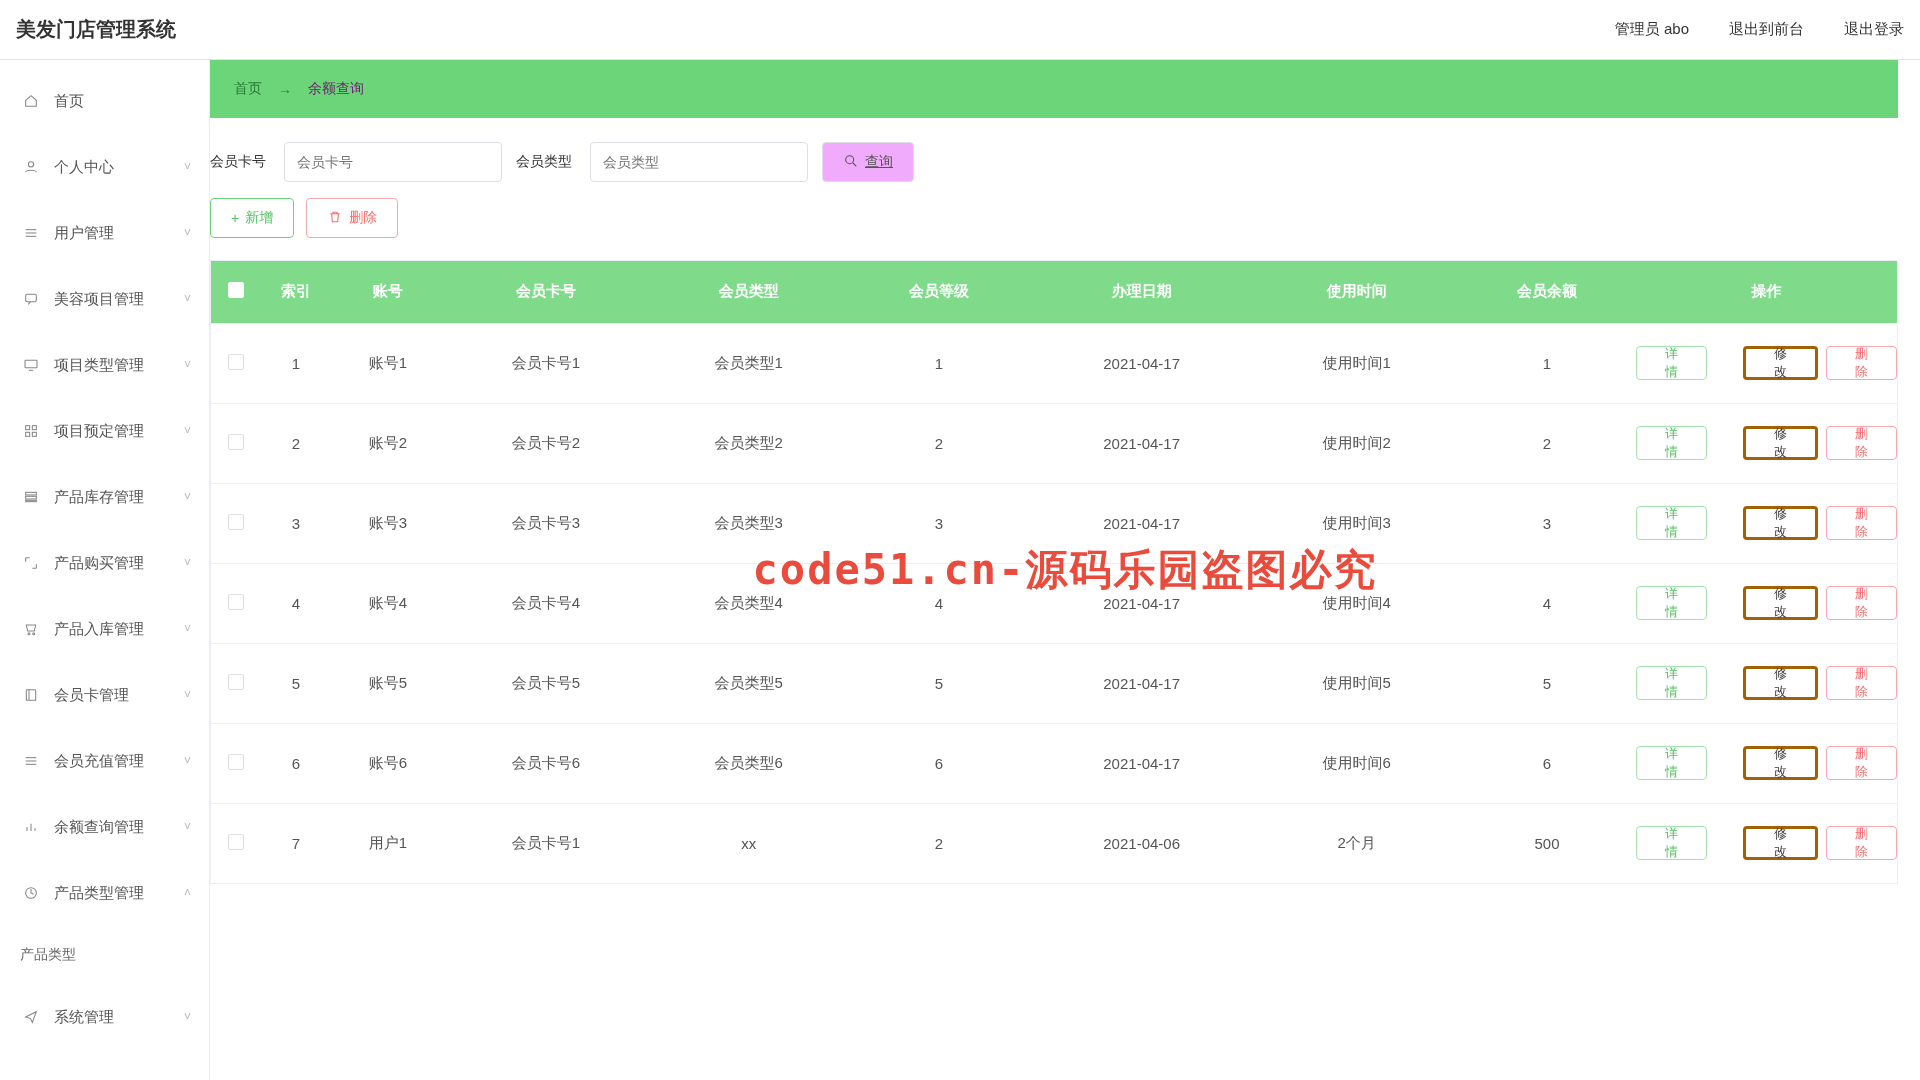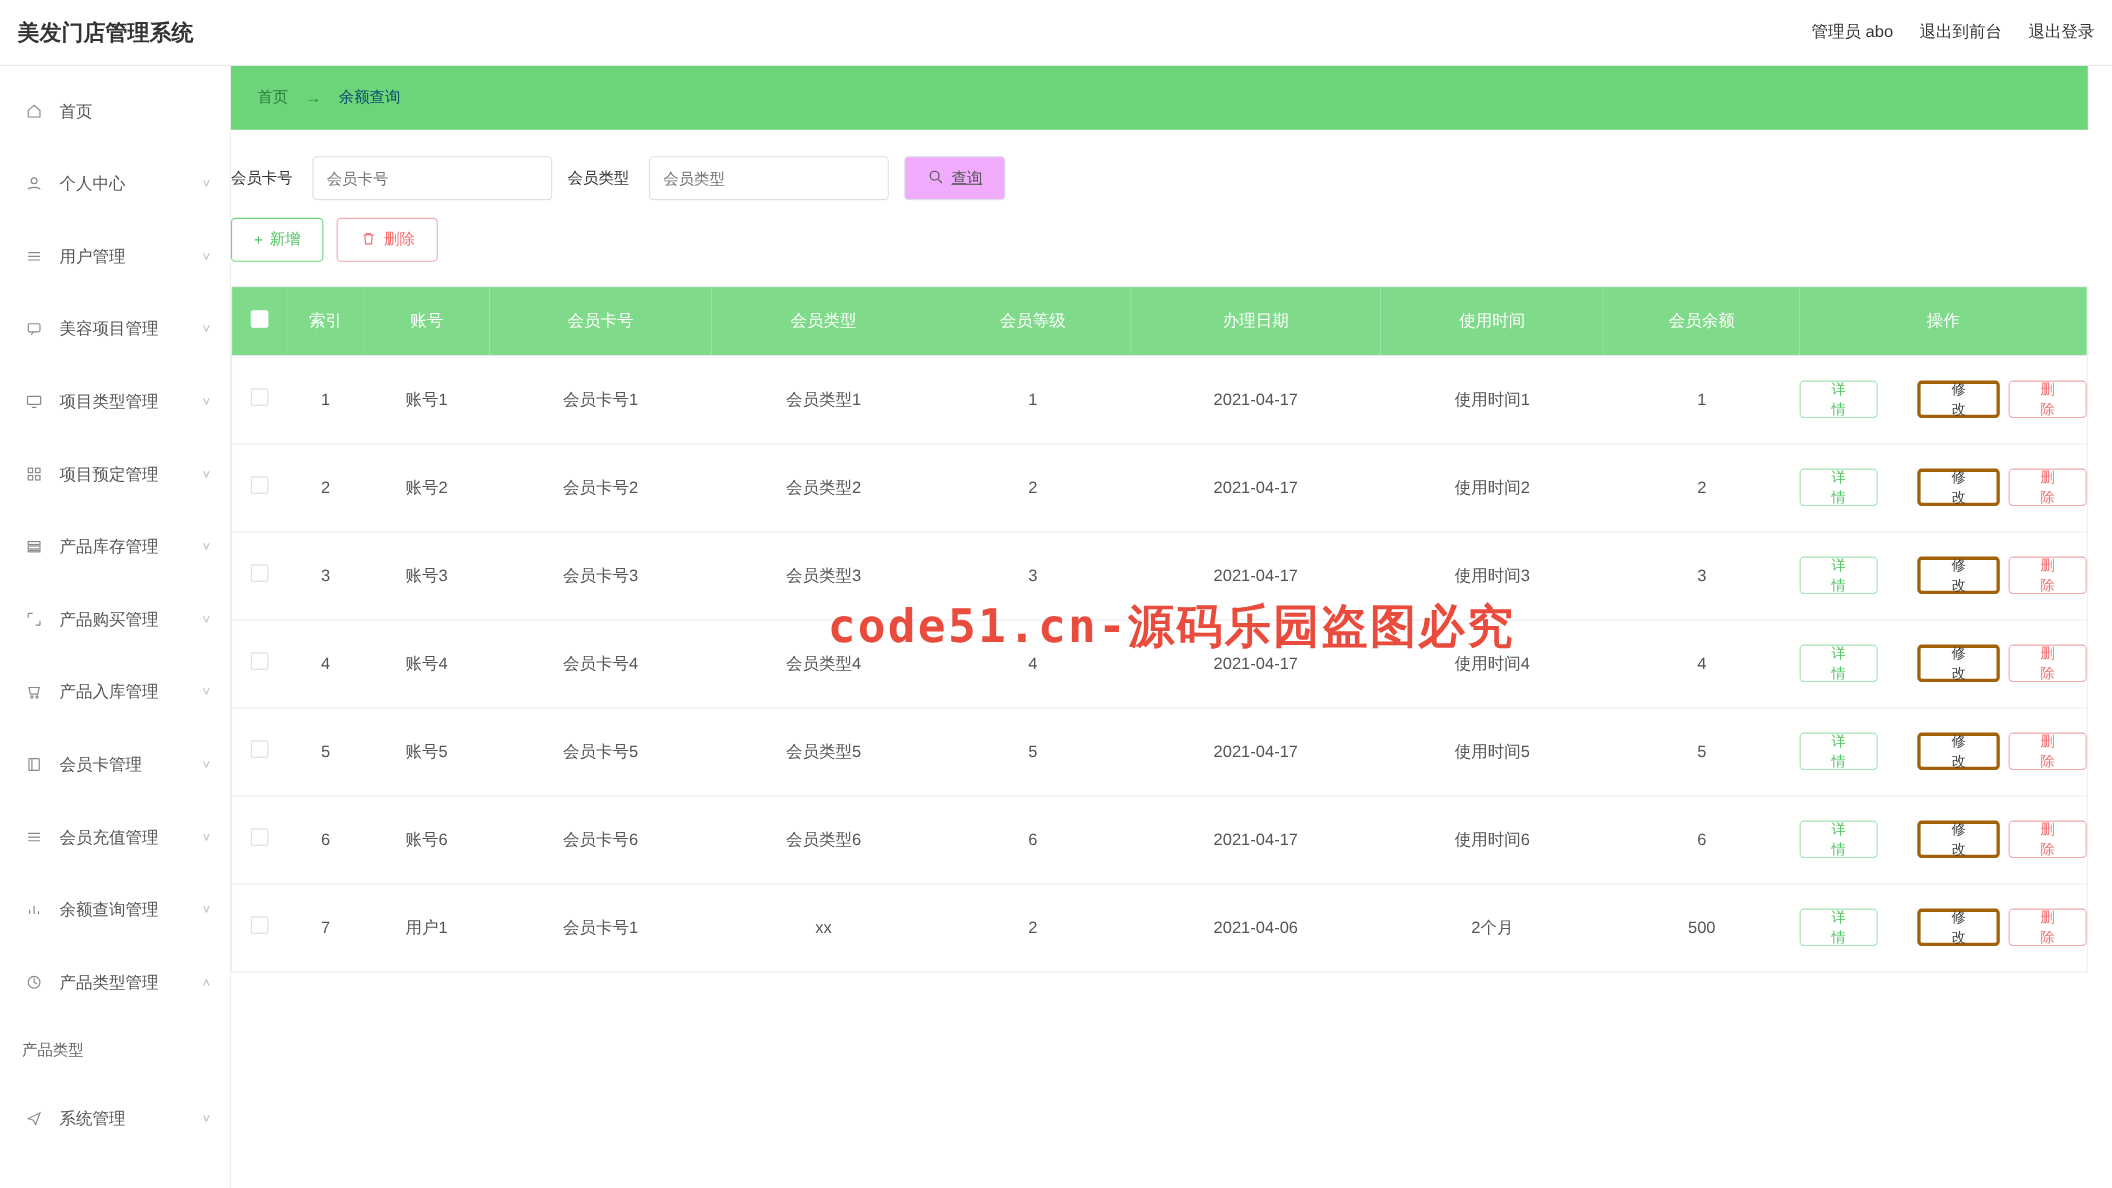--- a/index.html
+++ b/index.html
@@ -1,43 +1,43 @@
 <!DOCTYPE html>
 <html><head>
 <meta charset="utf-8">
 <style>
 * { margin: 0; padding: 0; box-sizing: border-box; }
 body { font-family: "Microsoft YaHei", Arial, sans-serif; font-size: 14px; color: #333; background: #fff; width:1920px; height:1080px; overflow:hidden; position:relative;}
 .header { height: 60px; border-bottom: 1px solid #e6e6e6; display:flex; align-items:center; justify-content:space-between; padding: 0 16px; }
 .header .title { font-size: 20px; font-weight: bold; }
-.header .right { display:flex; gap: 24px; font-size: 15px; color: #333; }
+.header .right { display:flex; gap: 40px; font-size: 15px; color: #333; }
 .header .right span { cursor: pointer; }
 .layout { display:flex; height: calc(1080px - 60px); }
 .sidebar { width: 210px; border-right: 1px solid #eee; padding-top: 8px; overflow-y:auto;}
 .menu-item { display:flex; align-items:center; height: 66px; padding: 0 18px 0 22px; cursor:pointer; color: #555; font-size:15px; position:relative;}
 .menu-item .icon { width: 18px; height: 18px; margin-right: 14px; color: #888; display:inline-flex; align-items:center; justify-content:center;}
 .menu-item .label { flex: 1; }
 .menu-item .chevron { color: #bbb; font-size: 12px;}
 .menu-sub { padding-left: 20px; height: 58px; display:flex; align-items:center; color:#666; font-size:14px; cursor:pointer;}
 .main { flex: 1; background: #fff; overflow:auto; position:relative;}
 .breadcrumb { height: 58px; background: #6dd579; display:flex; align-items:center; padding: 0 24px; color:#fff; margin: 0 22px 0 0;}
 .breadcrumb a { color: #2a7a36; text-decoration:none; margin-right: 16px;}
 .breadcrumb .arrow { margin-right: 16px; color:#2a7a36;}
-.breadcrumb .current { color: #0c4a6e; }
+.breadcrumb .current { color: #701a75; }
 .filters { display:flex; align-items:center; gap: 14px; padding: 24px 0 16px 0; margin: 0 22px 0 0;}
 .filters label { font-size:14px; color:#333; margin-right:4px;}
 .filters input { height: 40px; border:1px solid #dcdfe6; border-radius:4px; padding: 0 12px; font-size:14px; width: 218px;}
 .btn { display:inline-flex; align-items:center; justify-content:center; height:40px; padding: 0 20px; border-radius:4px; border:1px solid #dcdfe6; background:#fff; cursor:pointer; font-size:14px; gap:6px;}
 .btn-search { background:#f0abfc; border-color:#dcdfe6; color:#555;text-decoration:underline;}
 .btn-add { border-color:#6dd579; color:#52c460; }
 .btn-del { border-color:#f2a9a9; color:#f56c6c; }
 .btn-bar { display:flex; gap:12px; padding: 0 0 22px 0; margin: 0 22px 0 0;}
 .table-wrap { margin: 0 22px 0 0; border:1px solid #ebeef5; }
 table { width:100%; border-collapse:collapse; }
-thead th { background:#7fdb8a; color:#fff; font-weight:normal; height:62px; font-size:15px; text-align:center; }
+thead th { background:#7fdb8a; color:#fff; font-weight:bold; height:62px; font-size:15px; text-align:center; }
 tbody td { height:80px; text-align:center; border-top:1px solid #ebeef5; color:#555; font-size:15px;}
 .checkbox { width:16px; height:16px; border:1px solid #dcdfe6; border-radius:2px; display:inline-block; background:#fff;}
 .row-actions { display:flex; gap:8px; justify-content:center;}
 .mini-btn { height:34px; padding: 0 28px; border-radius:4px; font-size:13px; cursor:pointer; background:#fff; display:inline-flex; align-items:center;}
 .mini-detail { border:1px solid #a5e2b0; color:#52c460;}
 .mini-edit { border:3px solid #a16207; color:#404040;margin-left:28px;}
 .mini-del { border:1px solid #f2a9a9; color:#f56c6c;}
 .pagination { display:flex; align-items:center; justify-content:center; gap:20px; padding: 24px 0; color:#666; font-size:14px;}
 .pagination .select { border:1px solid #dcdfe6; border-radius:4px; height:32px; padding:0 28px 0 10px; position:relative; display:inline-flex; align-items:center;}
 .pagination .select::after { content:"▾"; position:absolute; right:8px; color:#bbb; font-size:10px;}

